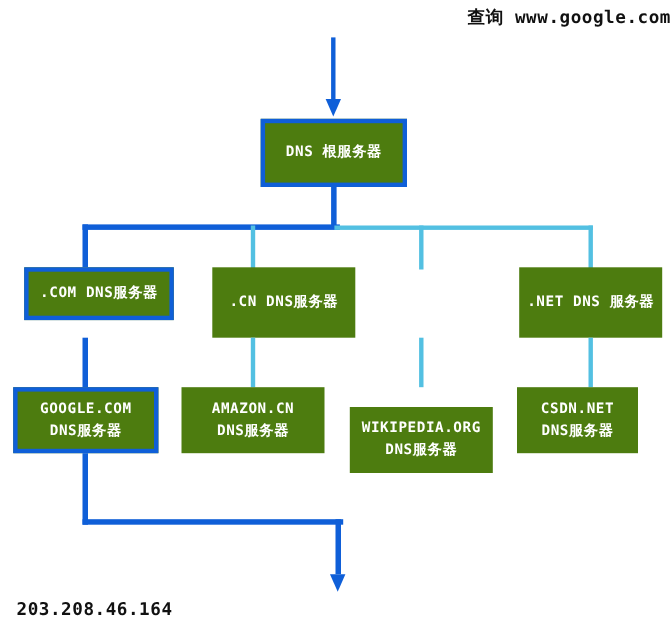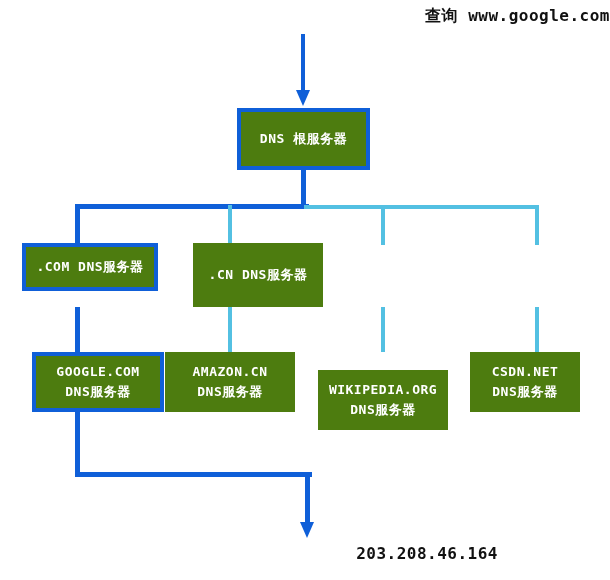--- a/index.html
+++ b/index.html
@@ -16,25 +16,26 @@
     left: 0; top: 6px; width: 610px;
     text-align: right;
     font-size: 16px;
     font-weight: bold;
     color: #111111;
     letter-spacing: 0.5px;
   }
   .ip-text {
     position: absolute;
     left: 0; top: 544px; width: 498px;
-    text-align: right;
+    text-align: left;
     font-size: 16px;
     font-weight: bold;
     color: #111111;
     letter-spacing: 0.5px;
+    padding-left: 15px;
   }
   .box {
     position: absolute;
     background: #4d7c0f;
     color: #ffffff;
     display: flex;
     flex-direction: column;
     align-items: center;
     justify-content: center;
     text-align: center;
@@ -66,21 +67,21 @@
   #drop-org             { left: 381px; top: 205px; width: 4px;  height: 40px; }
   #drop-net             { left: 535px; top: 205px; width: 4px;  height: 40px; }
   #box-com              { left: 22px;  top: 243px; width: 136px; height: 48px; }
   #box-cn               { left: 165px; top: 243px; width: 130px; height: 64px; margin-left: 28px; }
   #box-org              { left: 318px; top: 243px; width: 130px; height: 64px; }
   #box-net              { left: 472px; top: 243px; width: 130px; height: 64px; }
   #drop2-com            { left: 75px;  top: 307px; width: 5px;  height: 45px; }
   #drop2-cn             { left: 228px; top: 307px; width: 4px;  height: 45px; }
   #drop2-org            { left: 381px; top: 307px; width: 4px;  height: 45px; }
   #drop2-net            { left: 535px; top: 307px; width: 4px;  height: 45px; }
-  #box-google           { left: 12px;  top: 352px; width: 132px; height: 60px; margin-left: 20px; }
+  #box-google           { left: 12px;  top: 352px; width: 132px; height: 60px; }
   #box-amazon           { left: 165px; top: 352px; width: 130px; height: 60px; }
   #box-wikipedia        { left: 318px; top: 370px; width: 130px; height: 60px; }
   #box-csdn             { left: 470px; top: 352px; width: 110px; height: 60px; }
   #result-v1            { left: 75px;  top: 412px; width: 5px;  height: 65px; }
   #result-h             { left: 75px;  top: 472px; width: 237px; height: 5px; }
   #result-v2            { left: 305px; top: 472px; width: 5px;  height: 50px; }
   #result-arrow-head    { left: 300px; top: 522px; }
 </style>
 </head>
 <body>
@@ -104,20 +105,23 @@
   <div class="line light" id="drop-cn"></div>
   <div class="line light" id="drop-org"></div>
   <div class="line light" id="drop-net"></div>
 
   <div class="box active" id="box-com">
     <span>.COM DNS服务器</span>
   </div>
   <div class="box" id="box-cn">
     <span>.CN DNS服务器</span>
   </div>
+  <div class="box" id="box-net">
+    <span>.NET DNS 服务器</span>
+  </div>
 
   <div class="line" id="drop2-com"></div>
   <div class="line light" id="drop2-cn"></div>
   <div class="line light" id="drop2-org"></div>
   <div class="line light" id="drop2-net"></div>
 
   <div class="box active" id="box-google">
     <span>GOOGLE.COM</span>
     <span>DNS服务器</span>
   </div>

